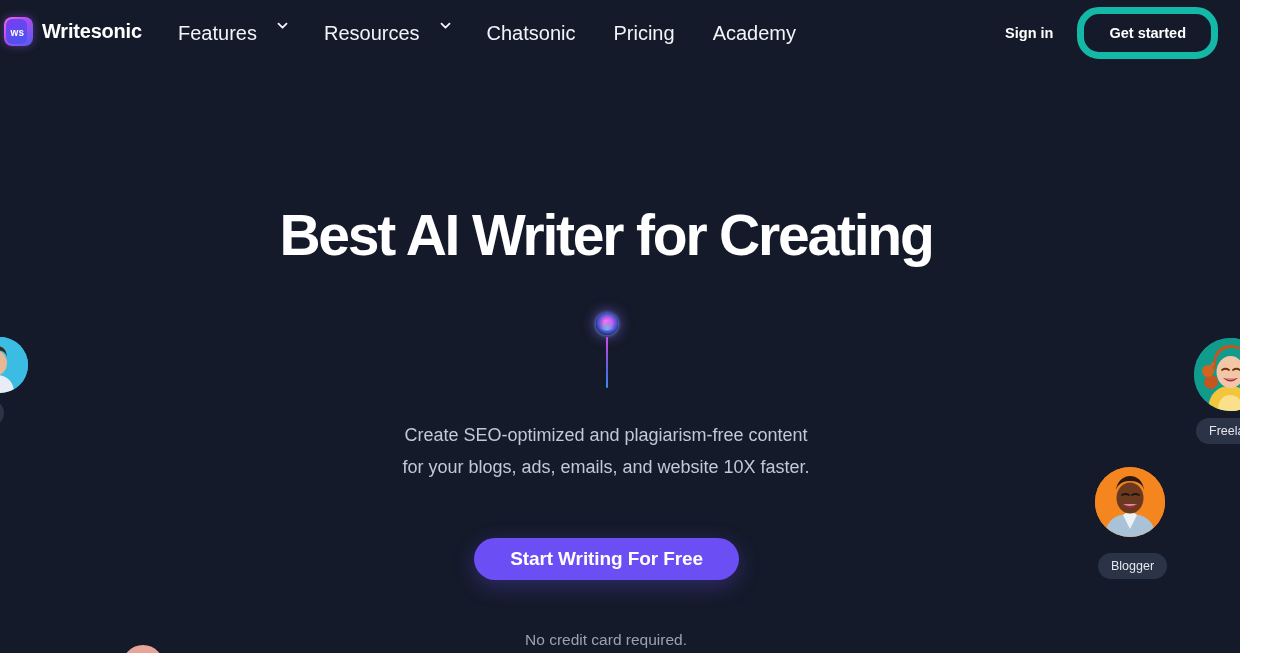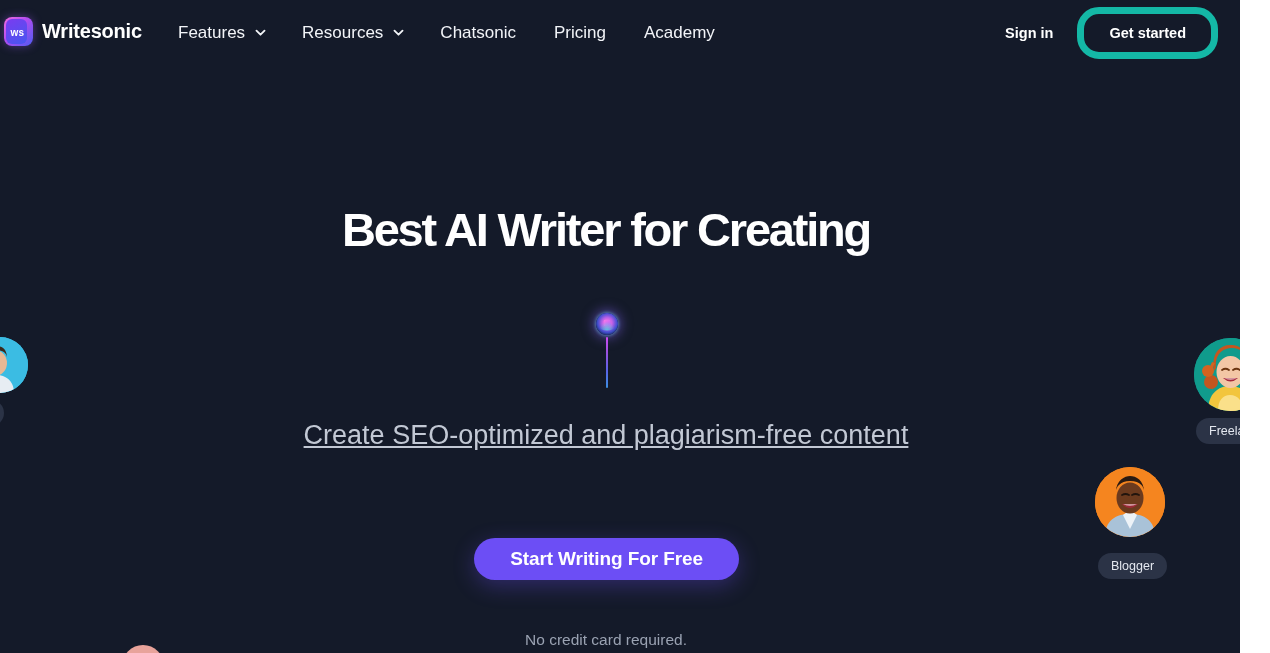--- a/index.html
+++ b/index.html
@@ -59,22 +59,22 @@
     font-size:20px; font-weight:bold; color:#ffffff;
     letter-spacing:-.2px;
   }
 
   .nav-links {
     position:absolute; left:178px; top:0;
     height:66px;
     display:flex; align-items:center; gap:0;
   }
   .nav-item {
-    display:flex; align-items:center; gap:10px;
-    color:#F2F4F8; font-size:17px;
+    display:flex; gap:20px;
+    color:#F2F4F8; font-size:20px;
     padding:0 0; margin-right:38px;
     cursor:pointer; white-space:nowrap;
   }
   .nav-item:last-child { margin-right:2px; }
   .chev {
     display:inline-block;
     width:9px; height:9px;
     position:relative; top:-2px;
   }
   .chev svg { display:block; }
@@ -100,21 +100,21 @@
 
   
   .hero {
     position:absolute; left:0; top:0;
     width:1240px; height:653px;
   }
   .headline {
     position:absolute; left:0; top:205px;
     width:1212px;
     text-align:center;
-    font-size:47px; font-weight:bold;
+    font-size:57px; font-weight:bold;
     color:#ffffff;
     letter-spacing:-2.2px;
     line-height:1.06;
     white-space:nowrap;
   }
 
   
   .cursor-wrap {
     position:absolute; left:596px; top:313px;
     width:22px; height:75px;
@@ -144,24 +144,23 @@
     position:absolute; left:10px; top:24px;
     width:2px; height:51px;
     background:linear-gradient(180deg,#CD4BF5 0%,#9B51E0 30%,#5B63E8 65%,#3C8FE0 100%);
     border-radius:1px;
   }
 
   .subhead {
     position:absolute; left:0; top:419px;
     width:1212px;
     text-align:center;
-    font-size:27px; color:#C2C8D4;
+    font-size:18px; color:#C2C8D4;
     line-height:32px;
     font-weight:400;
-    text-decoration:underline;
   }
 
   .cta {
     position:absolute; left:474px; top:538px;
     width:265px; height:42px;
     border:none; border-radius:27px;
     background:#6C4EF5;
     color:#ffffff;
     font-size:19px; font-weight:bold;
     font-family:"Liberation Sans", sans-serif;
@@ -277,20 +276,21 @@
 
       <div class="cursor-wrap">
         <div class="orb">
           <div class="orb-core"></div>
         </div>
         <div class="beam"></div>
       </div>
 
       <div class="subhead">
         <div>Create SEO-optimized and plagiarism-free content</div>
+        <div>for your blogs, ads, emails, and website 10X faster.</div>
       </div>
 
       <button class="cta">Start Writing For Free</button>
 
       <div class="nocard">No credit card required.</div>
 
       <div class="av av-freelancer">
         <svg class="face-svg" viewBox="0 0 73 73" aria-hidden="true">
           <rect width="73" height="73" fill="#109B8C"></rect>
           <path d="M14 73 C14 56 24 48 36 48 C48 48 59 56 59 73 Z" fill="#F2C53D"></path>

